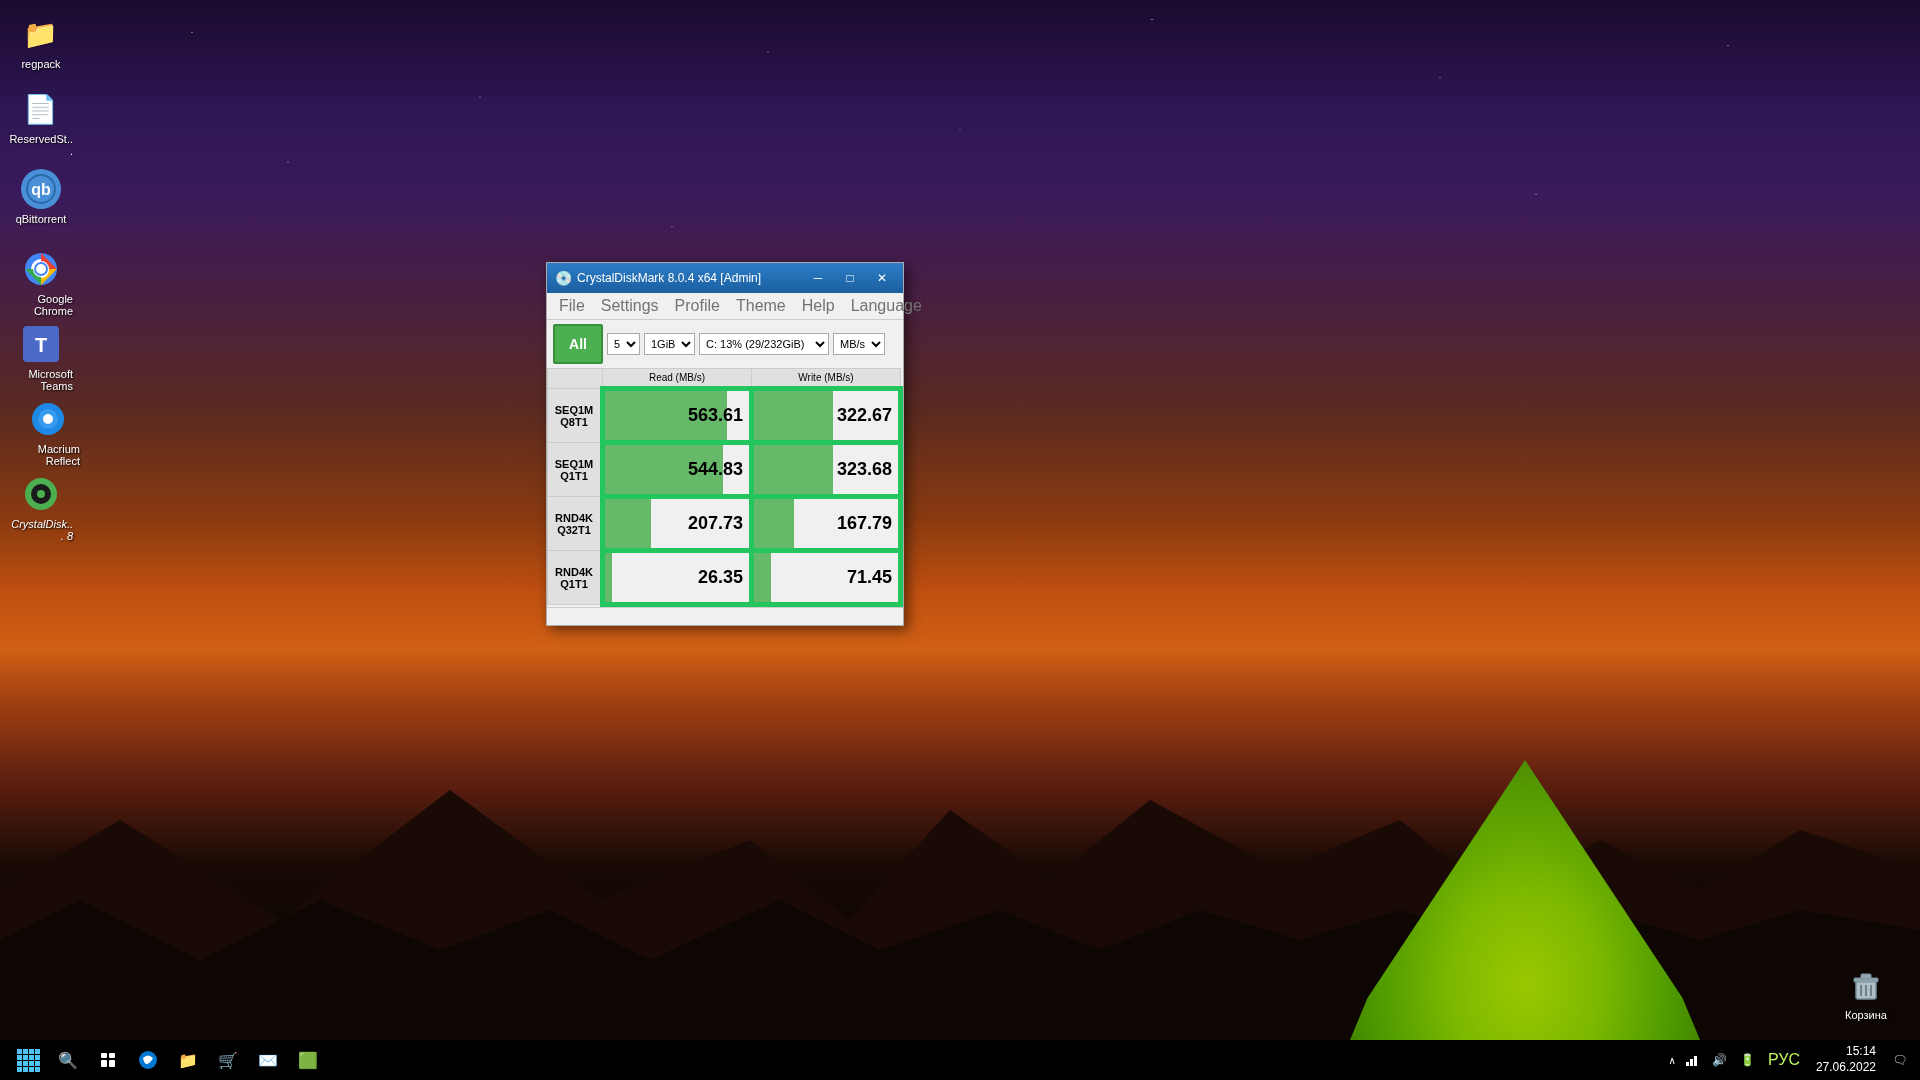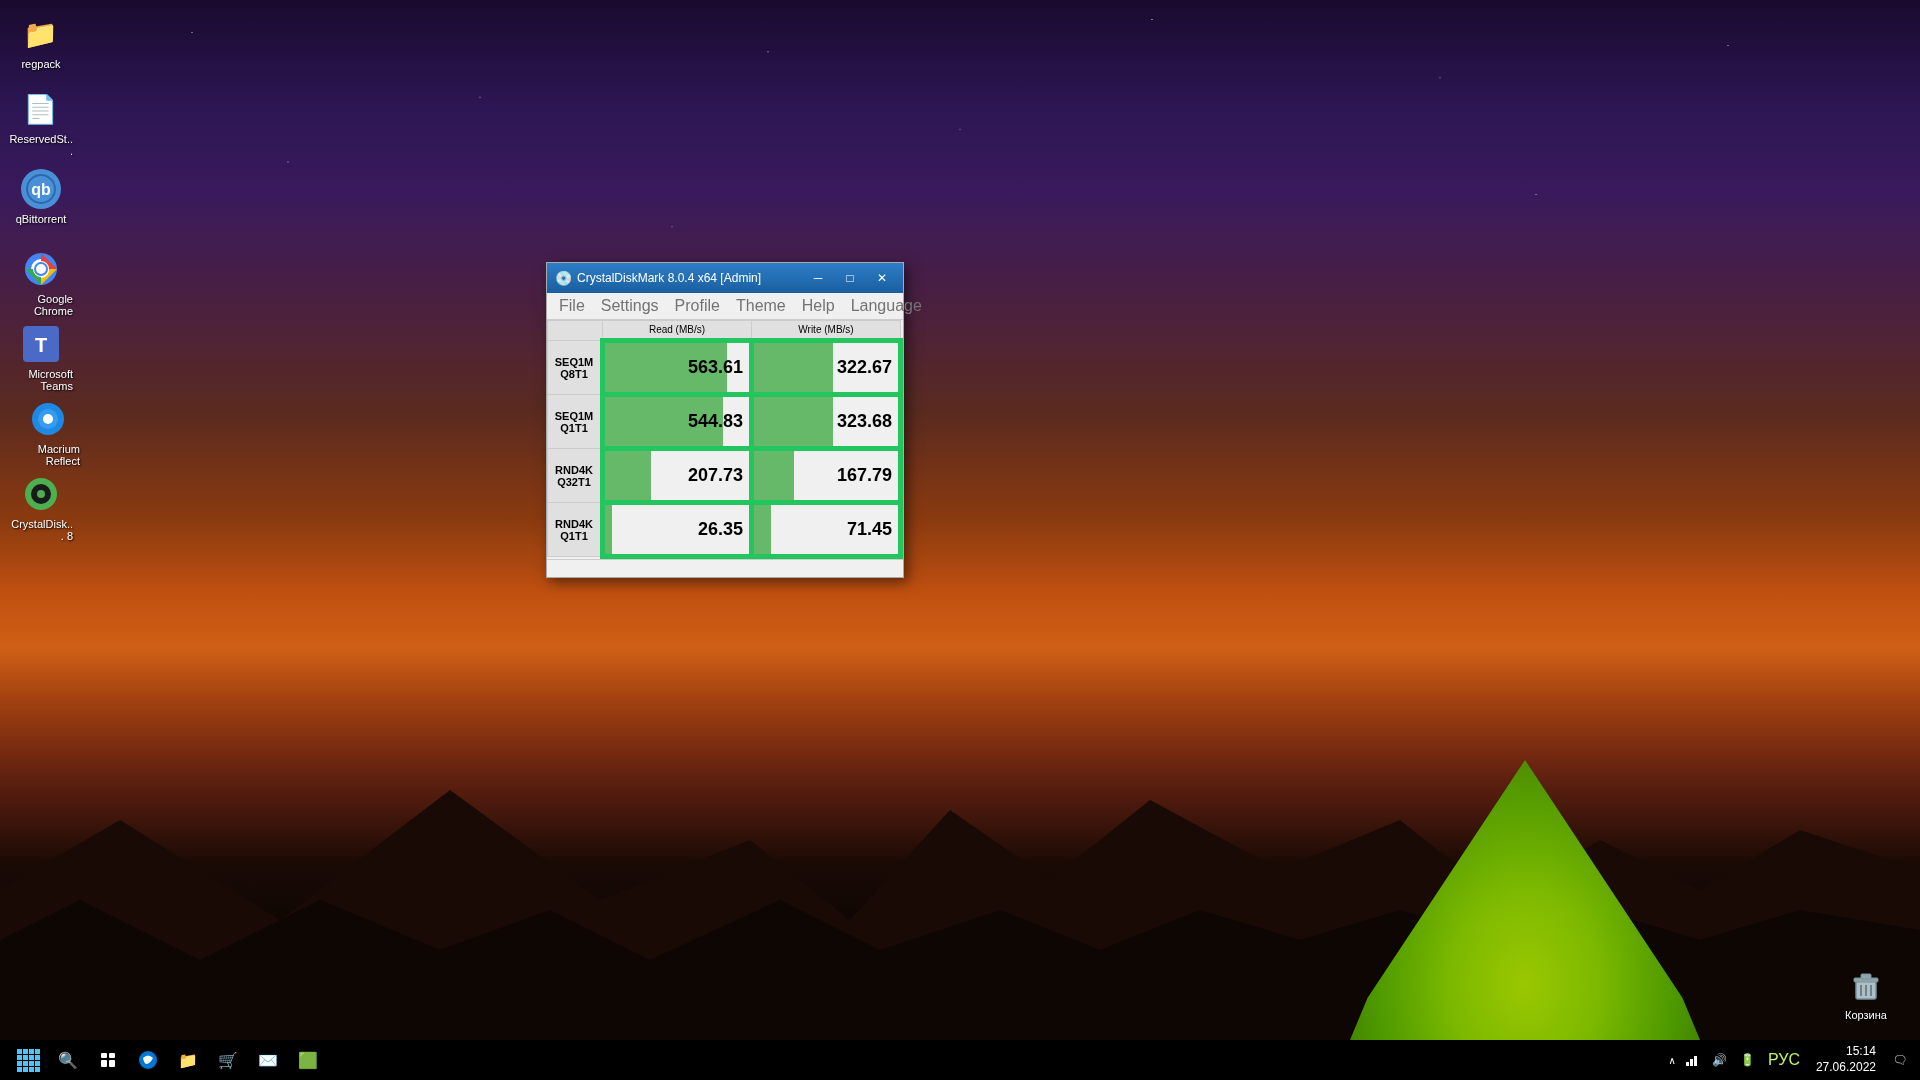--- a/index.html
+++ b/index.html
@@ -398,21 +398,21 @@
     <div class="icon-img">
       <svg width="36" height="36" viewBox="0 0 36 36">
         <circle cx="18" cy="18" r="16" fill="#1e88e5"></circle>
         <circle cx="18" cy="18" r="10" fill="#42a5f5" opacity="0.7"></circle>
         <circle cx="18" cy="18" r="5" fill="white"></circle>
       </svg>
     </div>
     <span class="icon-label">Macrium Reflect</span>
   </div>
 
-  <div class="desktop-icon" style="top:470px;left:5px;">
+  <div class="desktop-icon" style="top:470px;left:5px;font-style:italic;">
     <div class="icon-img">
       <svg width="36" height="36" viewBox="0 0 36 36">
         <circle cx="18" cy="18" r="16" fill="#4caf50"></circle>
         <circle cx="18" cy="18" r="10" fill="#1a1a1a"></circle>
         <circle cx="18" cy="18" r="4" fill="#4caf50"></circle>
       </svg>
     </div>
     <span class="icon-label">CrystalDisk... 8</span>
   </div>
 </div>
@@ -443,20 +443,27 @@
 
   <div id="cdm-menubar">
     <span class="menu-item">File</span>
     <span class="menu-item">Settings</span>
     <span class="menu-item">Profile</span>
     <span class="menu-item">Theme</span>
     <span class="menu-item">Help</span>
     <span class="menu-item">Language</span>
   </div>
 
+  <div id="cdm-controls">
+    <button id="all-btn">All</button>
+    <select class="ctrl-select"><option>5</option></select>
+    <select class="ctrl-select"><option>1GiB</option></select>
+    <select class="ctrl-select" style="width:130px;"><option>C: 13% (29/232GiB)</option></select>
+    <select class="ctrl-select"><option>MB/s</option></select>
+  </div>
 
   <table id="cdm-table">
     <thead>
       <tr>
         <th style="width:55px;"></th>
         <th>Read (MB/s)</th>
         <th>Write (MB/s)</th>
       </tr>
     </thead>
     <tbody id="benchmark-tbody">

